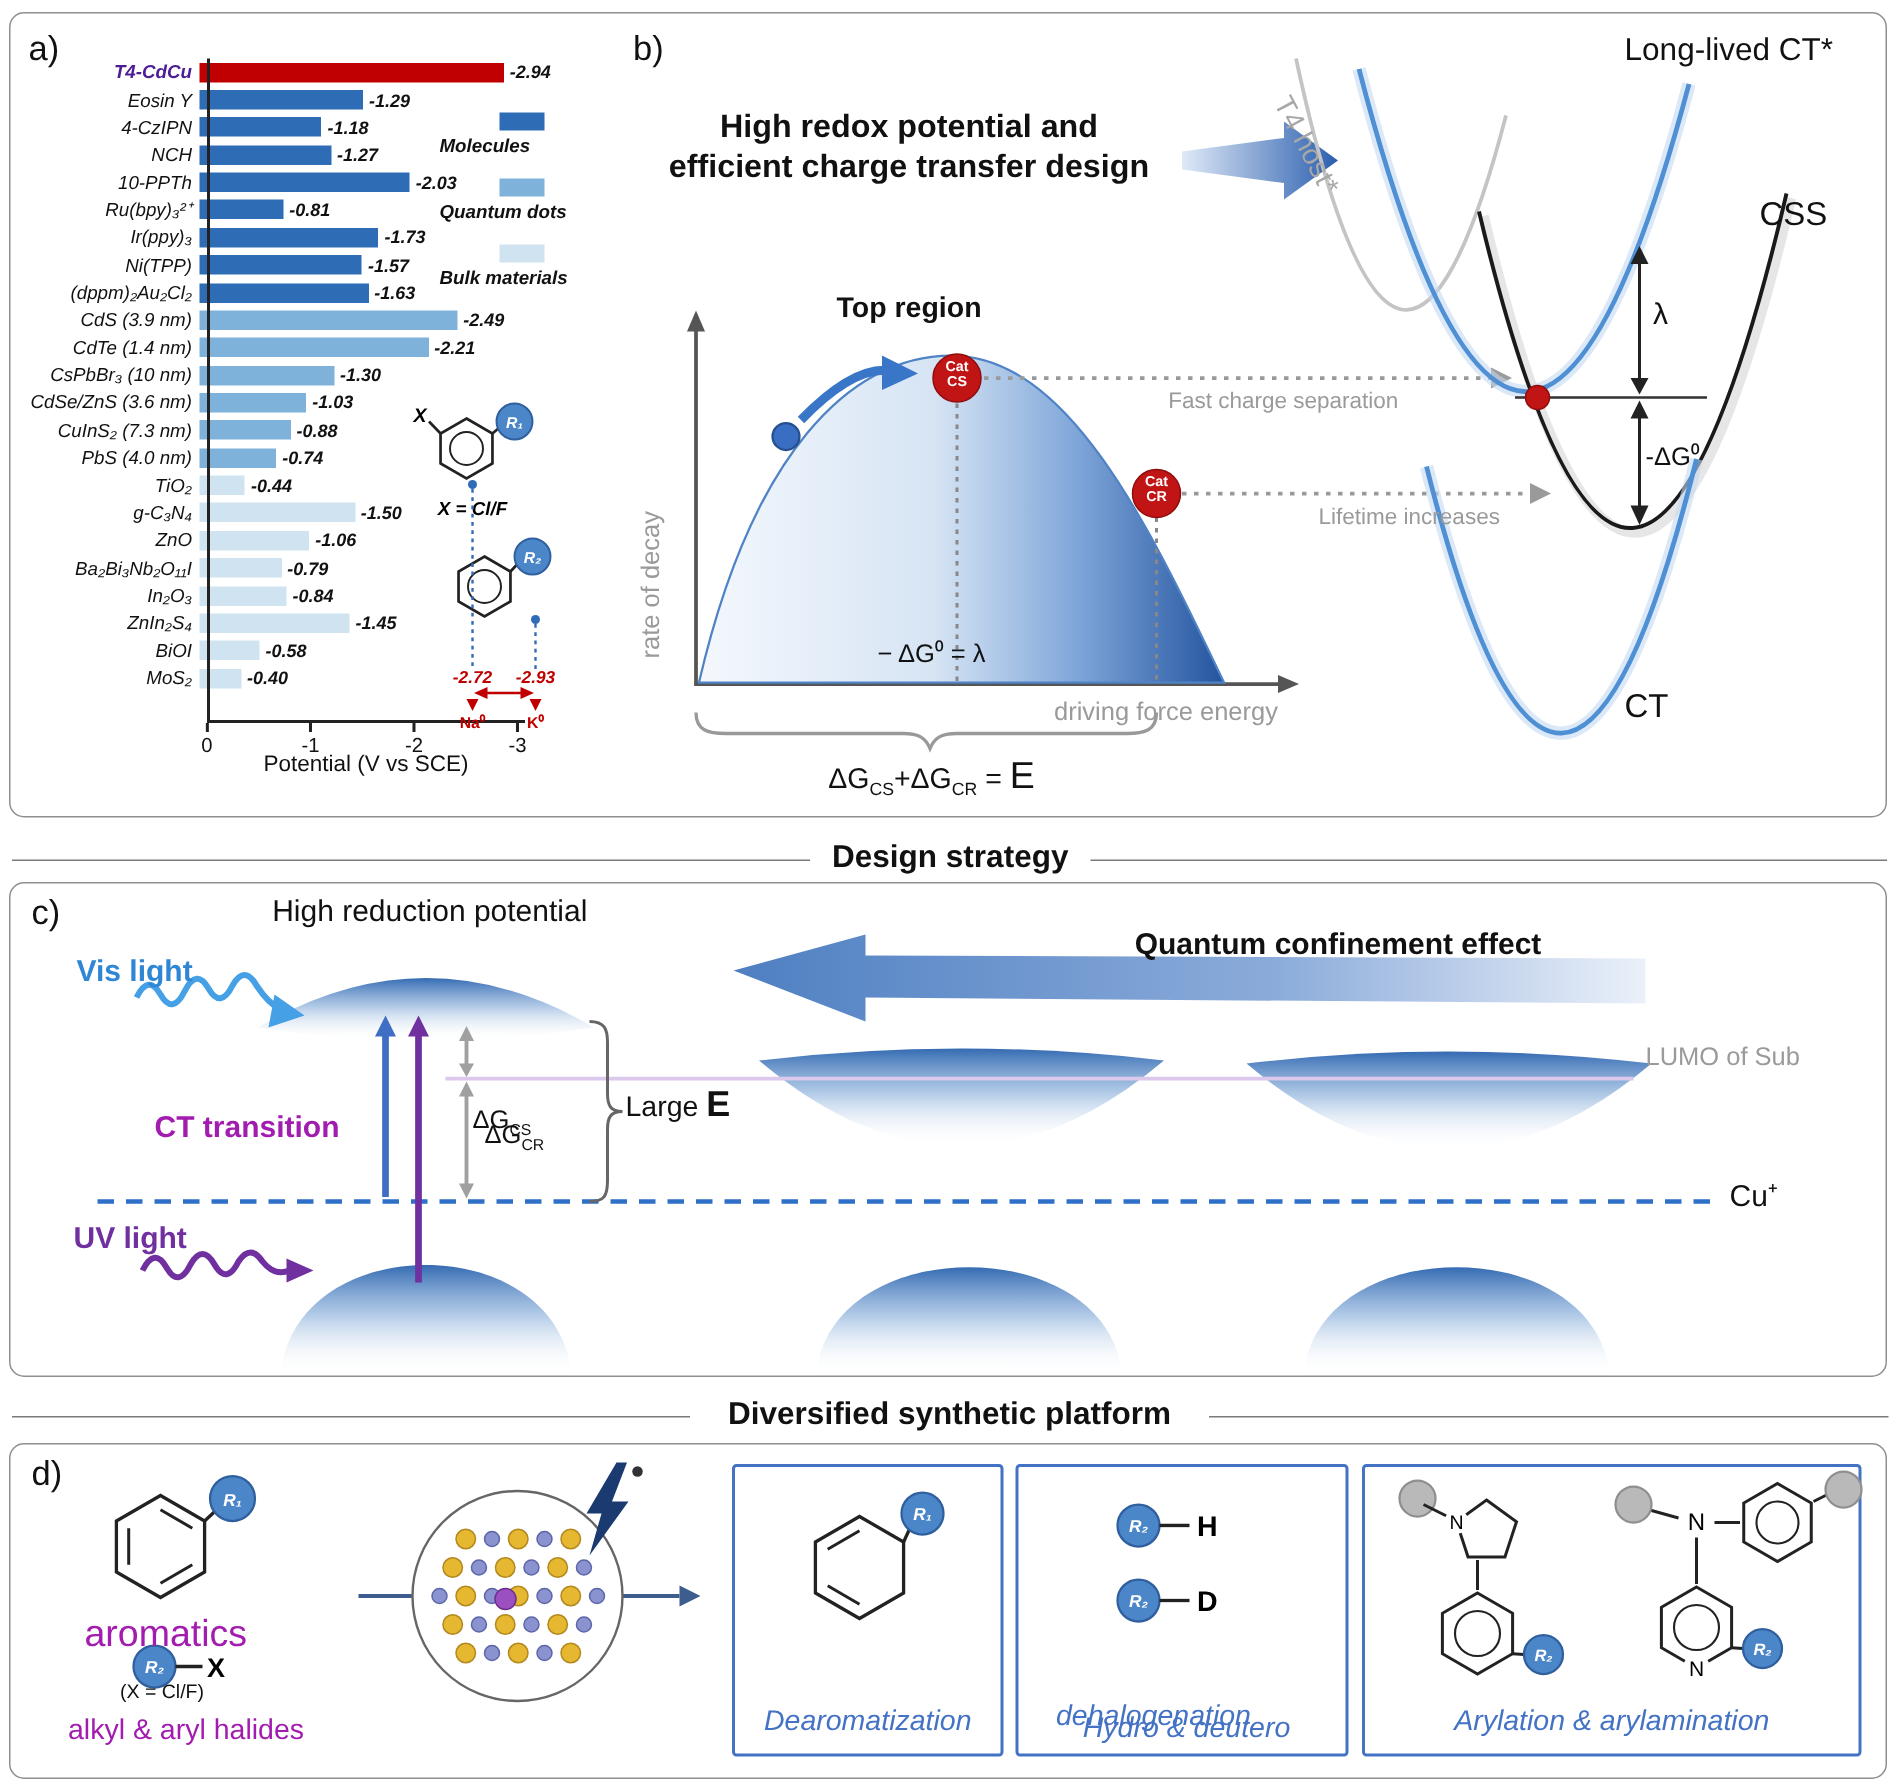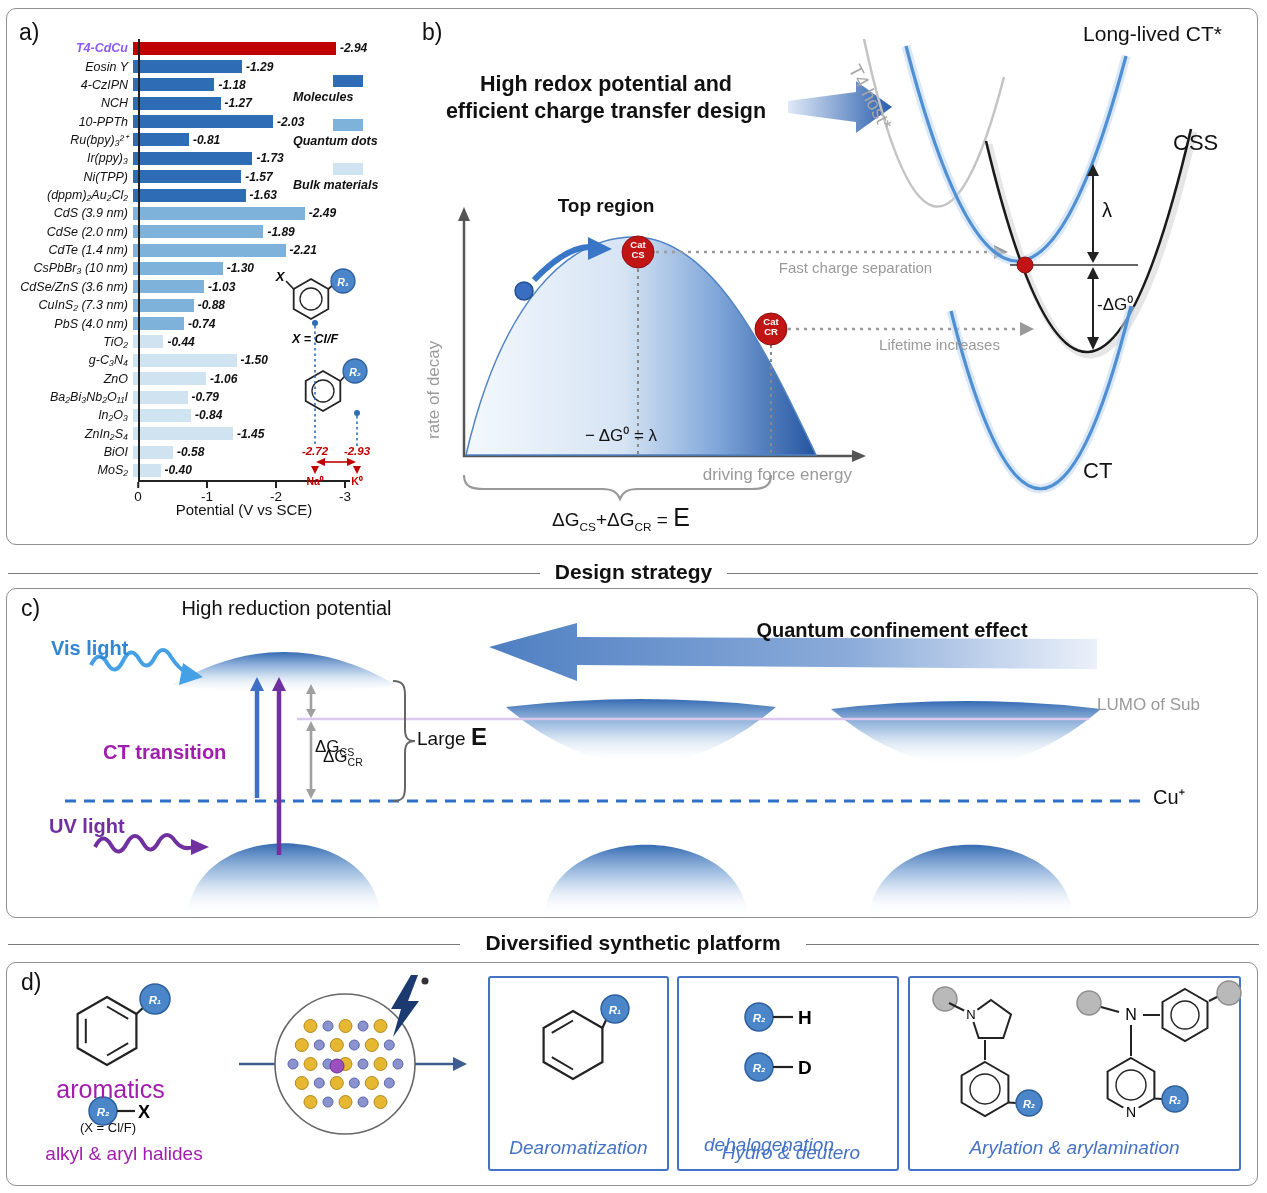--- a/index.html
+++ b/index.html
@@ -13,21 +13,21 @@
 .bold{font-weight:bold;}
 .center{text-align:center;}
 .blue{color:#a21caf;}
 .purple{color:#7030a0;}
 .grayt{color:#9a9a9a;}
 sub{font-size:0.62em;}
 svg{font-family:"Liberation Sans",sans-serif;}
 #bar-rows{position:absolute;left:0;top:30px;}
 .bar-row{display:flex;align-items:center;height:18.37px;}
 .bar-label{width:126px;padding-right:5px;text-align:right;font-size:12.5px;font-style:italic;white-space:nowrap;color:#111;}
-.bar-label.hl{color:#8b5cf6;font-weight:bold;}
+.bar-label.hl{color:#4c1d95;font-weight:bold;}
 .bar-track{position:relative;display:flex;align-items:center;height:100%;}
 .bar{height:13px;flex:0 0 auto;}
 .bar-value{font-size:12px;font-weight:bold;font-style:italic;margin-left:4px;white-space:nowrap;}
 #a-yaxis{position:absolute;left:131px;top:30px;height:441px;border-left:2px solid #222;}
 #a-xaxis{position:absolute;left:131px;top:471px;width:212px;border-top:2px solid #222;}
 #a-ticks{position:absolute;left:131px;top:473px;width:212px;height:30px;}
 .tick{position:absolute;transform:translateX(-50%);text-align:center;}
 .tick-mark{width:0;height:6px;border-left:2px solid #222;margin:0 auto;}
 .tick-label{font-size:13.5px;margin-top:1px;}
 #a-axis-title{position:absolute;left:131px;top:492px;width:212px;text-align:center;font-size:15px;}
@@ -113,27 +113,20 @@
           <div class="bar-track">
             <div class="bar" style="width: 112.5px; background: rgb(46, 108, 181);"></div>
             <div class="bar-value">-1.63</div>
           </div>
         </div>
         <div class="bar-row">
           <div class="bar-label">CdS (3.9 nm)</div>
           <div class="bar-track">
             <div class="bar" style="width: 171.8px; background: rgb(127, 178, 218);"></div>
             <div class="bar-value">-2.49</div>
-          </div>
-        </div>
-        <div class="bar-row">
-          <div class="bar-label">CdSe (2.0 nm)</div>
-          <div class="bar-track">
-            <div class="bar" style="width: 130.4px; background: rgb(127, 178, 218);"></div>
-            <div class="bar-value">-1.89</div>
           </div>
         </div>
         <div class="bar-row">
           <div class="bar-label">CdTe (1.4 nm)</div>
           <div class="bar-track">
             <div class="bar" style="width: 152.5px; background: rgb(127, 178, 218);"></div>
             <div class="bar-value">-2.21</div>
           </div>
         </div>
         <div class="bar-row">

